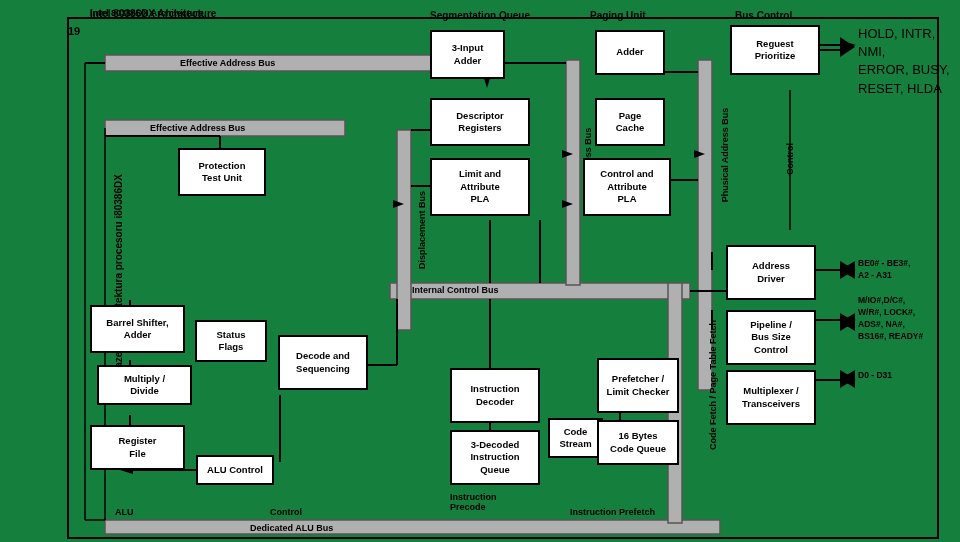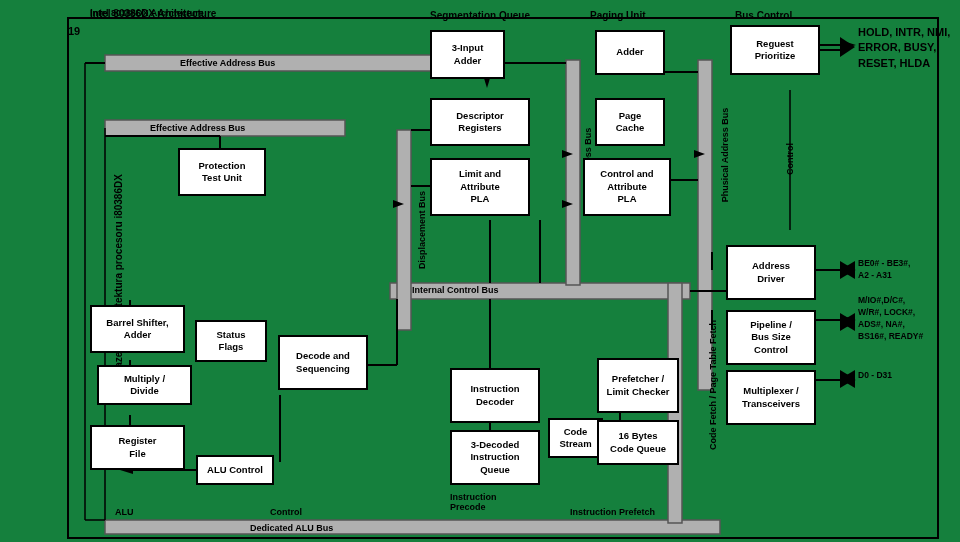--- a/index.html
+++ b/index.html
@@ -181,21 +181,21 @@
   <div style="position:absolute;left:383px;top:225px;font-size:9px;font-weight:bold;transform:rotate(-90deg);transform-origin:center center;white-space:nowrap;">Displacement Bus</div>
   <div style="position:absolute;left:678px;top:150px;font-size:9px;font-weight:bold;transform:rotate(-90deg);transform-origin:center center;white-space:nowrap;">Phusical Address Bus</div>
   <div style="position:absolute;left:648px;top:380px;font-size:9px;font-weight:bold;transform:rotate(-90deg);transform-origin:center center;white-space:nowrap;">Code Fetch / Page Table Fetch</div>
 
   <div style="position:absolute;left:115px;top:507px;font-size:9px;font-weight:bold;">ALU</div>
 
   <div style="position:absolute;left:270px;top:507px;font-size:9px;font-weight:bold;">Control</div>
 
   <div style="position:absolute;left:570px;top:507px;font-size:9px;font-weight:bold;">Instruction Prefetch</div>
 
-  <div style="position:absolute;left:858px;top:25px;font-size:11px;font-weight:bold;line-height:1.4;">HOLD, INTR, NMI,<br>ERROR, BUSY,<br>RESET, HLDA</div>
+  <div style="position:absolute;left:858px;top:25px;font-size:13px;font-weight:normal;line-height:1.4;">HOLD, INTR, NMI,<br>ERROR, BUSY,<br>RESET, HLDA</div>
   <div style="position:absolute;left:858px;top:258px;font-size:8.5px;font-weight:bold;line-height:1.4;">BE0# - BE3#,<br>A2 - A31</div>
   <div style="position:absolute;left:858px;top:295px;font-size:8.5px;font-weight:bold;line-height:1.4;">M/IO#,D/C#,<br>W/R#, LOCK#,<br>ADS#, NA#,<br>BS16#, READY#</div>
   <div style="position:absolute;left:858px;top:370px;font-size:8.5px;font-weight:bold;">D0 - D31</div>
 
   <div class="box" style="left:430px;top:30px;width:75px;height:49px;">3-Input<br>Adder</div>
 
   <div class="box" style="left:595px;top:30px;width:70px;height:45px;">Adder</div>
 
   <div class="box" style="left:730px;top:25px;width:90px;height:50px;">Reguest<br>Prioritize</div>
 

